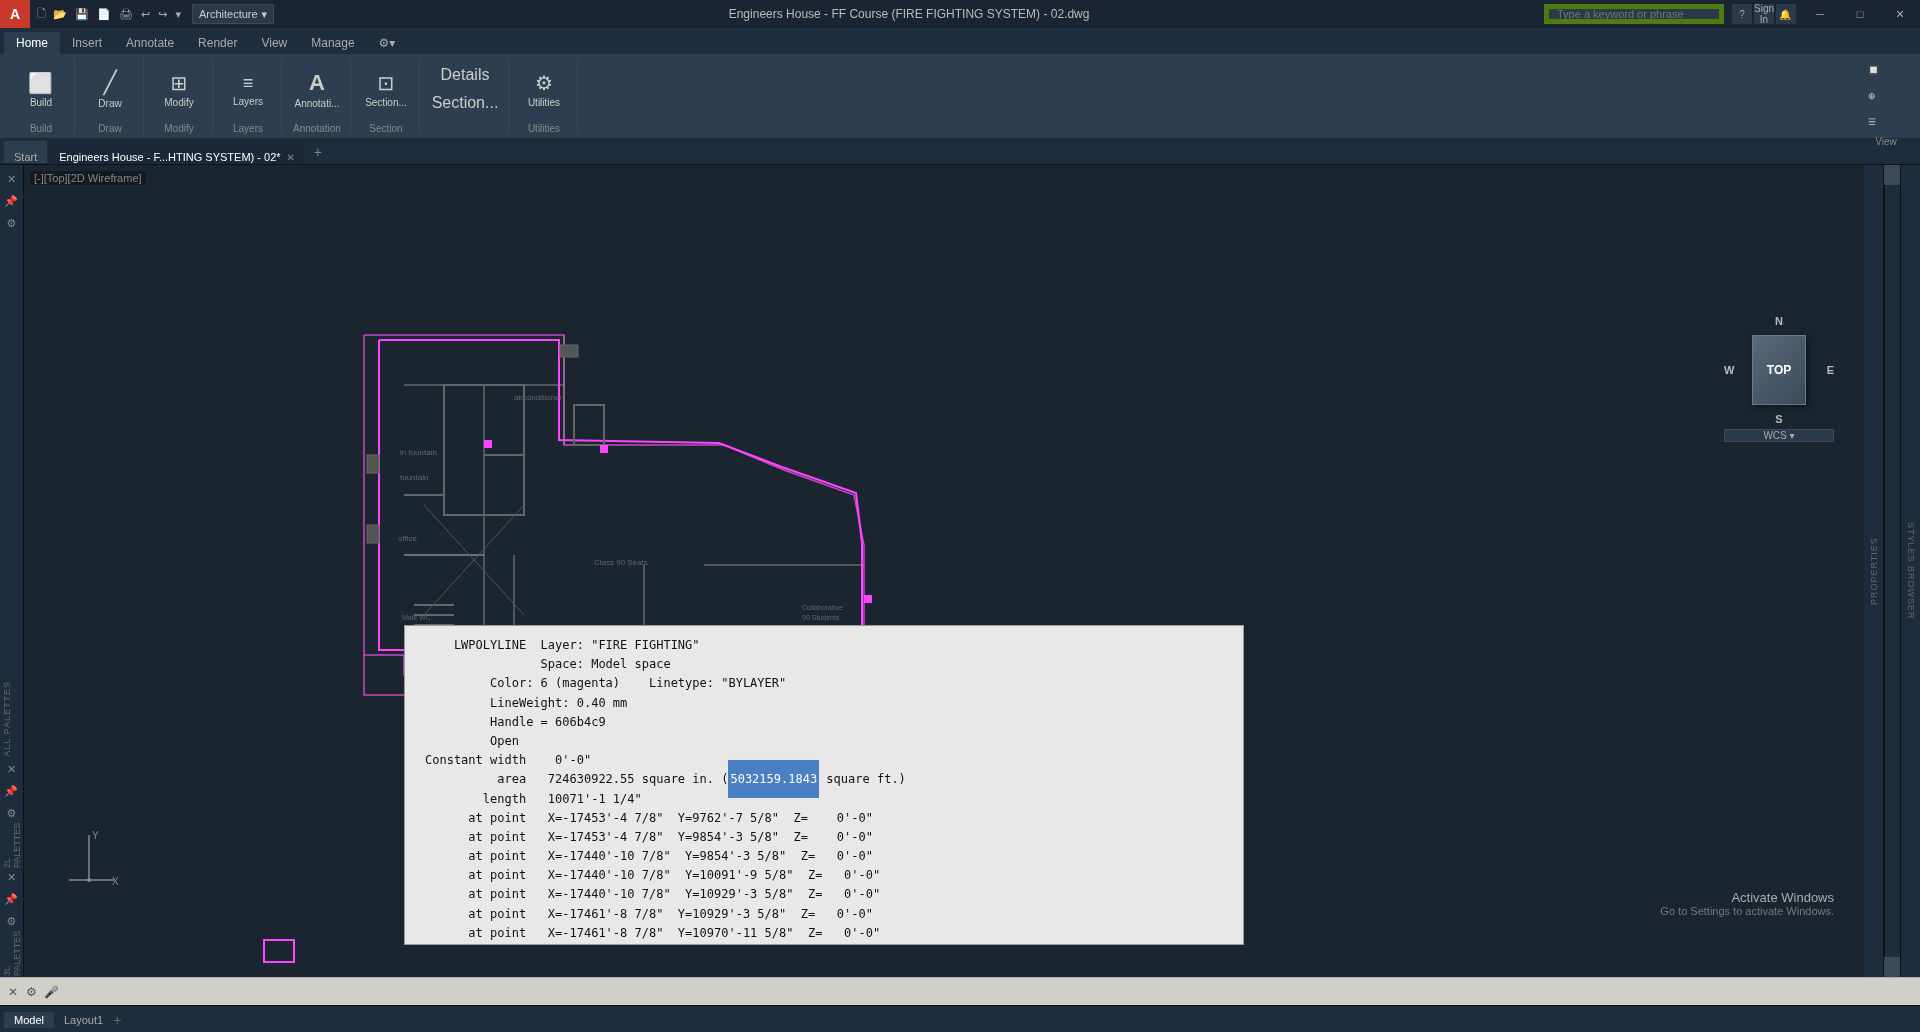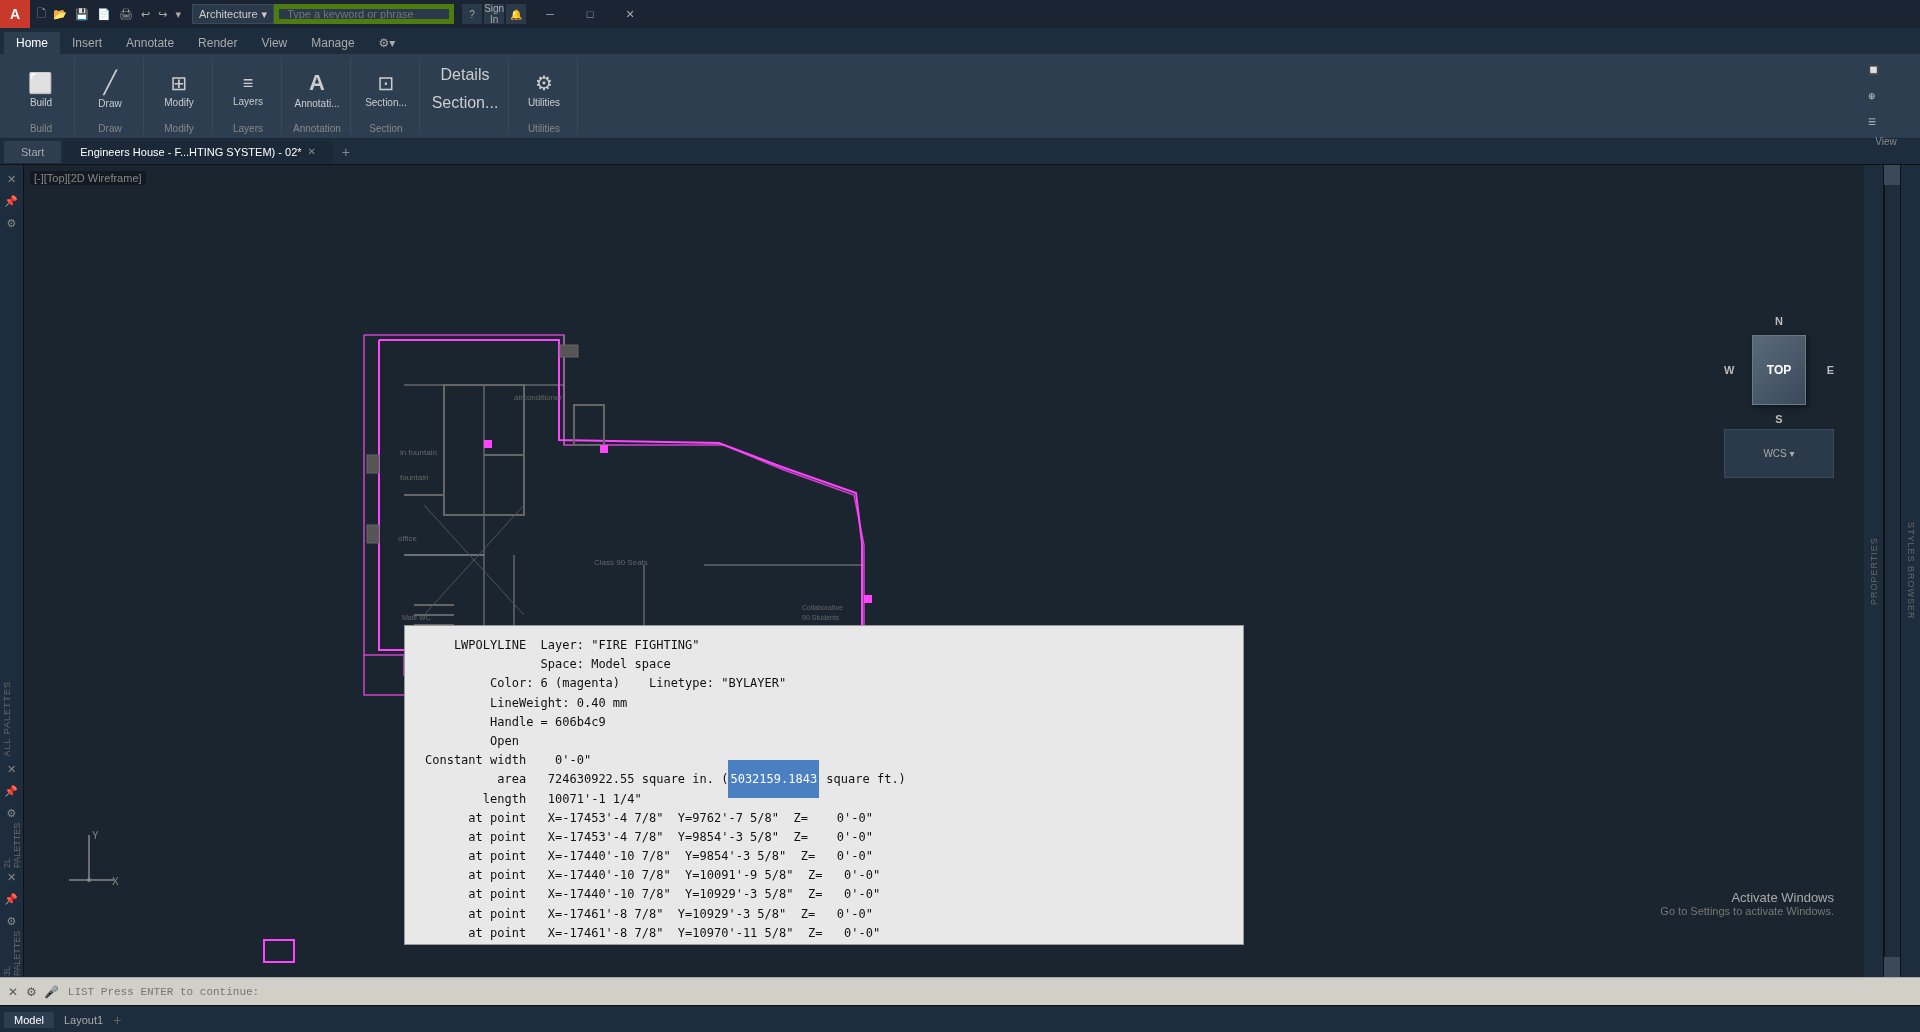--- a/index.html
+++ b/index.html
@@ -71,22 +71,22 @@
       width: 50px; height: 26px; cursor: pointer; border: none; background: transparent;
       color: #ccc; font-size: 16px; border-radius: 2px;
     }
 
     
     #doc-tabs {
       background: #1e2d3d; height: 26px; display: flex; align-items: center; padding: 0 4px;
       border-bottom: 1px solid #111;
     }
     .doc-tab {
-      height: 22px; padding: 0 17px; background: #2c3e50; color: #aaa; font-size: 11px;
-      display: flex; align-items: center; gap: 6px; cursor: pointer; border: none;
+      height: 22px; padding: 0 10px; background: #2c3e50; color: #aaa; font-size: 11px;
+      display: flex; align-items: flex-end; gap: 6px; cursor: pointer; border: none;
       border-radius: 2px 2px 0 0; margin-right: 2px;
     }
     .doc-tab.active { background: #1a2838; color: #fff; }
     .doc-tab .close-x { font-size: 10px; color: #888; cursor: pointer; }
     .doc-tab-new { width: 22px; height: 22px; background: transparent; color: #888; border: none; cursor: pointer; font-size: 14px; }
 
     
     #left-toolbar {
       width: 24px; background: #1e2d3d; display: flex; flex-direction: column; align-items: center;
       padding: 4px 0; gap: 2px; border-right: 1px solid #111;
@@ -110,21 +110,21 @@
 
     
     #floorplan { position: absolute; top: 20px; left: 0; right: 0; bottom: 0; }
 
     
     #navcube {
       position: absolute; top: 150px; right: 30px; width: 110px; height: 140px;
     }
     .navcube-wcs {
       background: #2a3a4a; color: #aaa; font-size: 10px; text-align: center;
-      padding: 18px 6px; margin-top: 4px; border: 1px solid #3a4a5a;
+      padding: 0 6px; margin-top: 4px; border: 1px solid #3a4a5a;
     }
 
     
     #left-panels {
       width: 20px; background: #1e2d3d; writing-mode: vertical-rl; transform: rotate(180deg);
       font-size: 9px; color: #666; letter-spacing: 1px; cursor: pointer;
       display: flex; flex-direction: column; justify-content: space-around; align-items: center;
       padding: 10px 0; border-left: 1px solid #111; flex-shrink: 0;
     }
 
@@ -208,20 +208,21 @@
     <button class="qat-btn">📄</button>
     <button class="qat-btn">🖨</button>
     <button class="qat-btn">↩</button>
     <button class="qat-btn">↪</button>
     <button class="qat-btn">▾</button>
   </div>
   <div class="workspace-selector">
     <span>Architecture</span>
     <span>▾</span>
   </div>
+  <div class="title-center">Engineers House - FF Course (FIRE FIGHTING SYSTEM) - 02.dwg</div>
   <input class="search-box" type="text" placeholder="Type a keyword or phrase" style="">
   <div class="title-buttons">
     <button class="title-btn">?</button>
     <button class="title-btn">Sign In</button>
     <button class="title-btn">🔔</button>
   </div>
   <div class="window-controls">
     <button class="win-btn">─</button>
     <button class="win-btn">□</button>
     <button class="win-btn close">✕</button>
@@ -500,21 +501,20 @@
 
   <div id="styles-browser">
     <span>STYLES BROWSER</span>
   </div>
 </div>
 
 <div id="commandbar">
   <span class="cmd-icon">✕</span>
   <span class="cmd-icon">⚙</span>
   <span class="cmd-icon">🎤</span>
-  <input type="text" value="" placeholder="LIST Press ENTER to continue:" style="">
 </div>
 
 <div id="modeltabs">
   <button class="model-tab active">Model</button>
   <button class="model-tab">Layout1</button>
   <button class="model-tab-new">+</button>
   <div style="flex:1;"></div>
 </div>
 
 </body></html>

